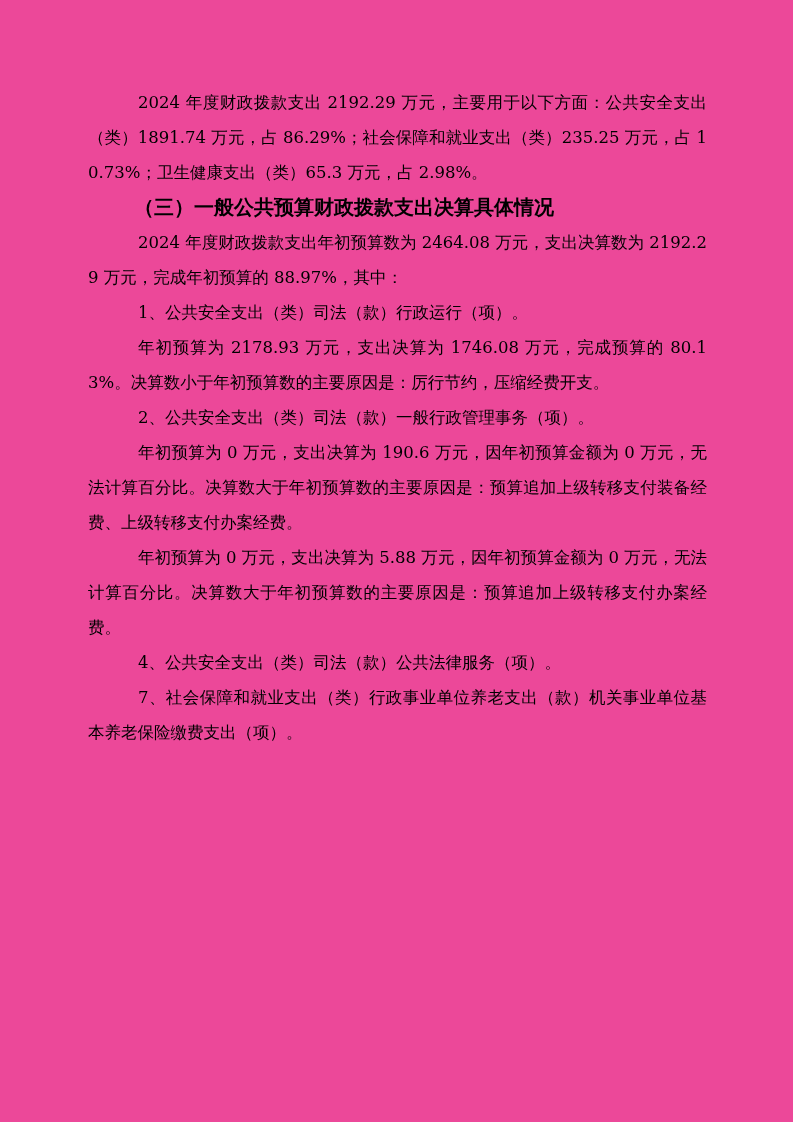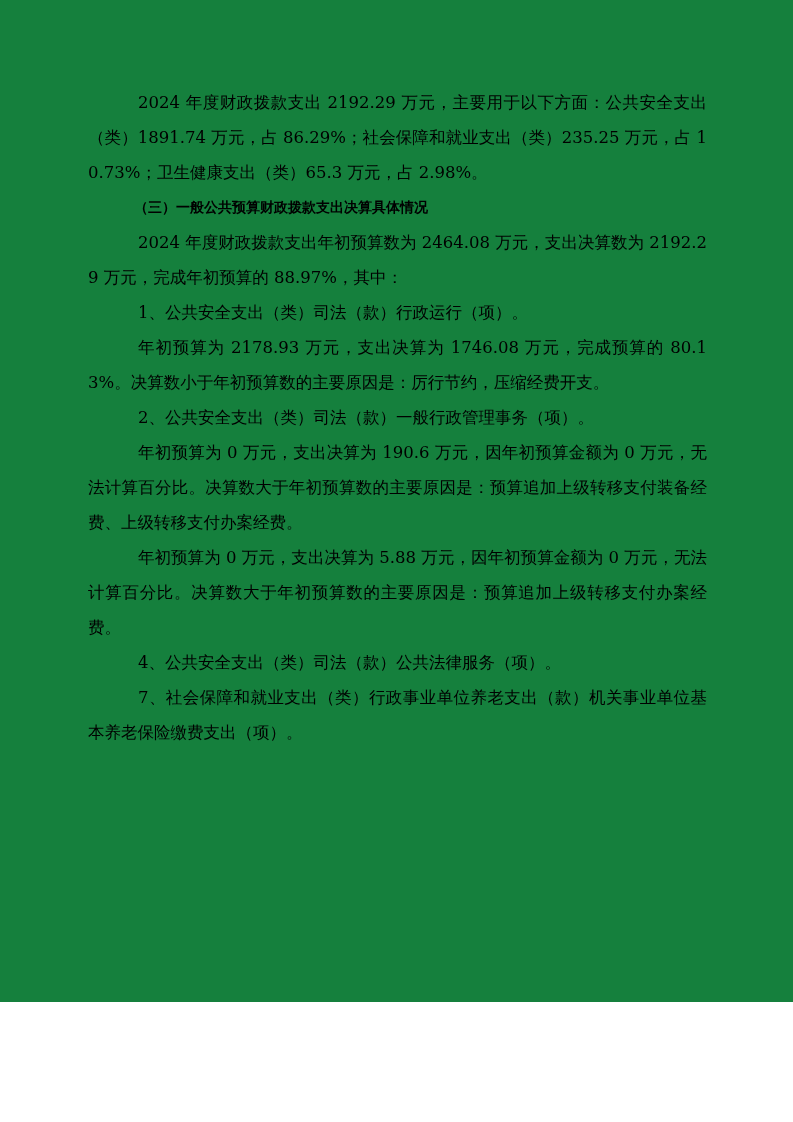--- a/index.html
+++ b/index.html
@@ -3,22 +3,22 @@
 <meta charset="utf-8">
 <style>
   html, body {
     margin: 0;
     padding: 0;
     background: #ffffff;
   }
   .page {
     position: relative;
     width: 793px;
-    height: 1002px;
-    background: #15803d;
+    height: 1122px;
+    background: #ec4899;
     color: #000000;
     font-family: "DejaVu Serif", "Liberation Serif", serif;
     overflow: hidden;
   }
   .content {
     position: absolute;
     left: 88px;
     top: 85px;
     width: 619px;
   }
@@ -28,21 +28,21 @@
     font-size: 16.5px;
     line-height: 35px;
     text-align: justify;
     text-justify: inter-ideograph;
     text-indent: 50px;
     word-break: break-all;
   }
   .content p.heading {
     font-family: "DejaVu Sans", "Liberation Sans", sans-serif;
     font-weight: bold;
-    font-size: 14px;
+    font-size: 20px;
     text-indent: 46px;
     text-align: left;
   }
 </style>
 </head>
 <body>
 
 <div class="page">
   <div class="content">
     <p class="body">2024 年度财政拨款支出 2192.29 万元，主要用于以下方面：公共安全支出（类）1891.74 万元，占 86.29%；社会保障和就业支出（类）235.25 万元，占 10.73%；卫生健康支出（类）65.3 万元，占 2.98%。</p>

